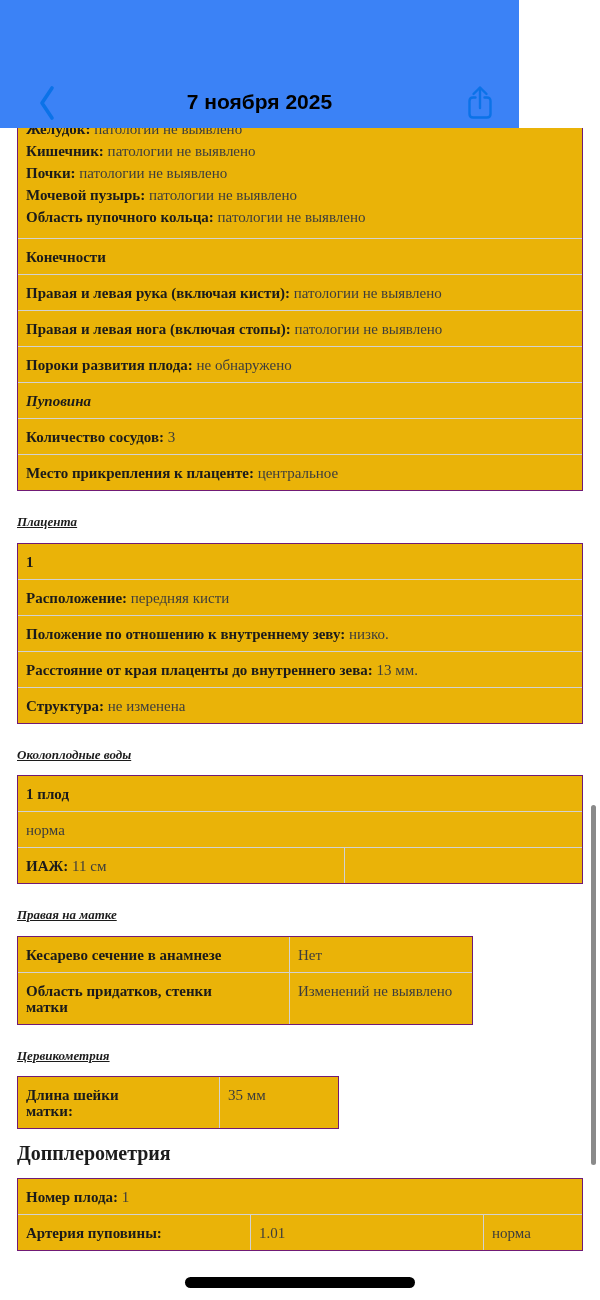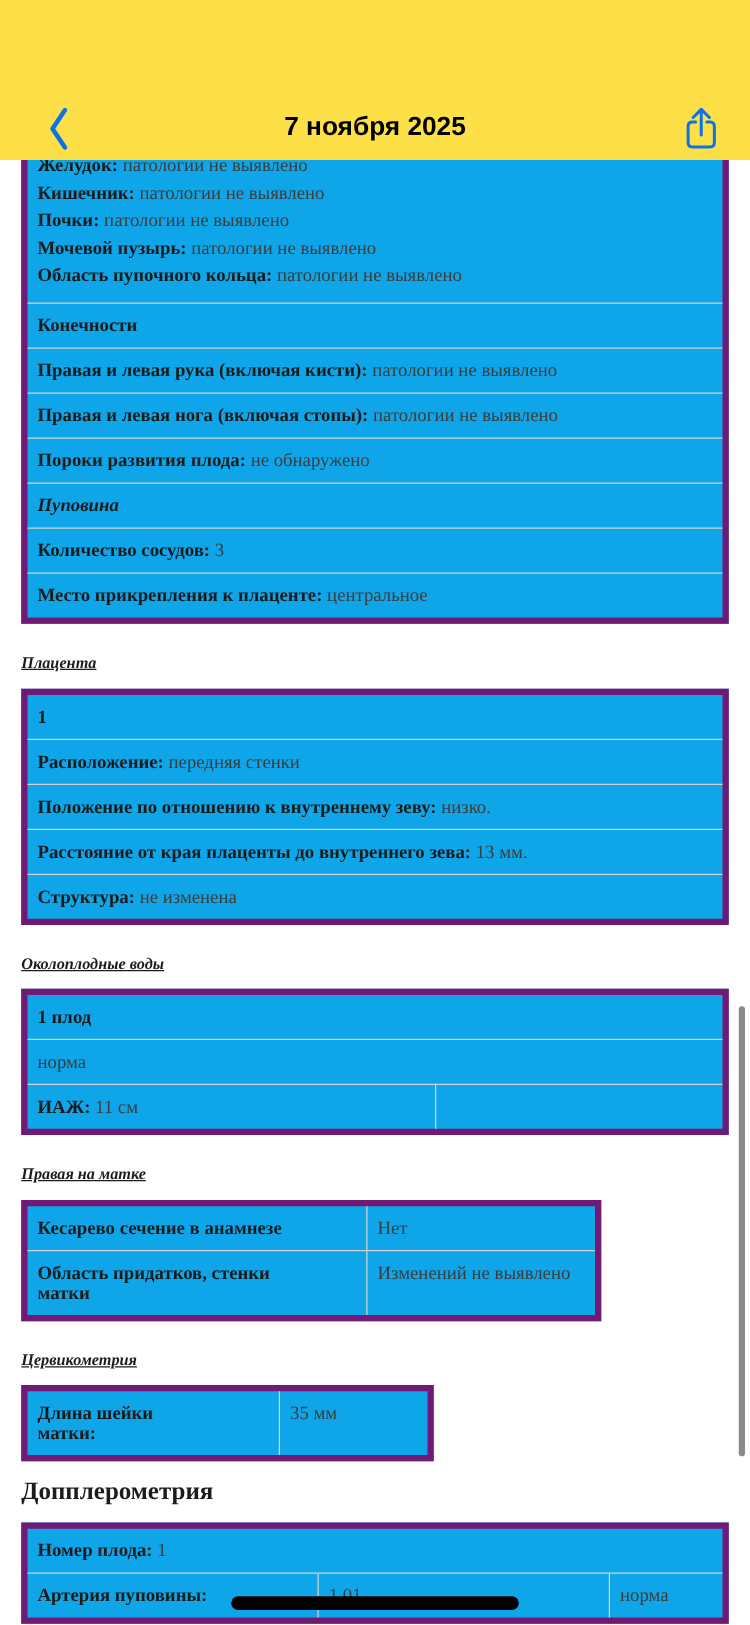--- a/index.html
+++ b/index.html
@@ -1,29 +1,29 @@
 <!DOCTYPE html>
 <html><head>
 <meta charset="utf-8">
 <style>
   html,body{margin:0;padding:0;}
   body{
     width:600px;height:1300px;position:relative;background:#ffffff;
     font-family:"Liberation Serif", serif;overflow:hidden;
   }
   
-  .navbar{position:absolute;top:0;left:0;width:600px;height:128px;background:#fde047;z-index:6;}
+  .navbar{position:absolute;top:0;left:0;width:519px;height:128px;background:#3b82f6;z-index:6;}
   .back-btn{position:absolute;left:34px;top:84px;width:24px;height:40px;cursor:pointer;background:none;border:none;padding:0;}
   .nav-title{position:absolute;top:90px;left:100px;right:100px;text-align:center;
     font-family:"Liberation Sans", sans-serif;font-weight:bold;font-size:21px;color:#000;}
   .share-btn{position:absolute;right:22px;top:82px;width:34px;height:44px;cursor:pointer;background:none;border:none;padding:0;}
   
   .content{position:absolute;top:128px;left:0;right:0;bottom:0;overflow:hidden;
     padding:0 17px;box-sizing:border-box;color:#3d3d3d;font-size:15px;}
-  .tbl{border:5px solid #701a75;background:#0ea5e9;}
+  .tbl{border:1px solid #701a75;background:#eab308;}
   .tbl .trow{border-top:1px solid #d2d2d2;}
   .tbl .trow:first-child{border-top:none;}
   .trow{padding:10px 8px 9px;line-height:16px;}
   .lbl{font-weight:bold;color:#1b1b1b;}
   .organ-cell{padding:2px 8px 10px;}
   .organ-line{line-height:22px;}
   .tbl-first{margin-top:-13px;}
   .sec-h{font-size:13px;font-weight:bold;font-style:italic;text-decoration:underline;
     margin:23px 0 13px;color:#1c1c1c;line-height:1.2;}
   .sec-h.plain{font-style:normal;text-decoration:none;font-size:20px;margin-top:12px;}
@@ -123,21 +123,21 @@
   </div>
 
   <div class="sec-h">Плацента</div>
   <div class="tbl">
     <div class="trow">
       <span class="lbl">1</span>
       <span></span>
     </div>
     <div class="trow">
       <span class="lbl">Расположение:</span>
-      <span>передняя стенки</span>
+      <span>передняя кисти</span>
     </div>
     <div class="trow">
       <span class="lbl">Положение по отношению к внутреннему зеву:</span>
       <span>низко.</span>
     </div>
     <div class="trow">
       <span class="lbl">Расстояние от края плаценты до внутреннего зева:</span>
       <span>13 мм.</span>
     </div>
     <div class="trow">

